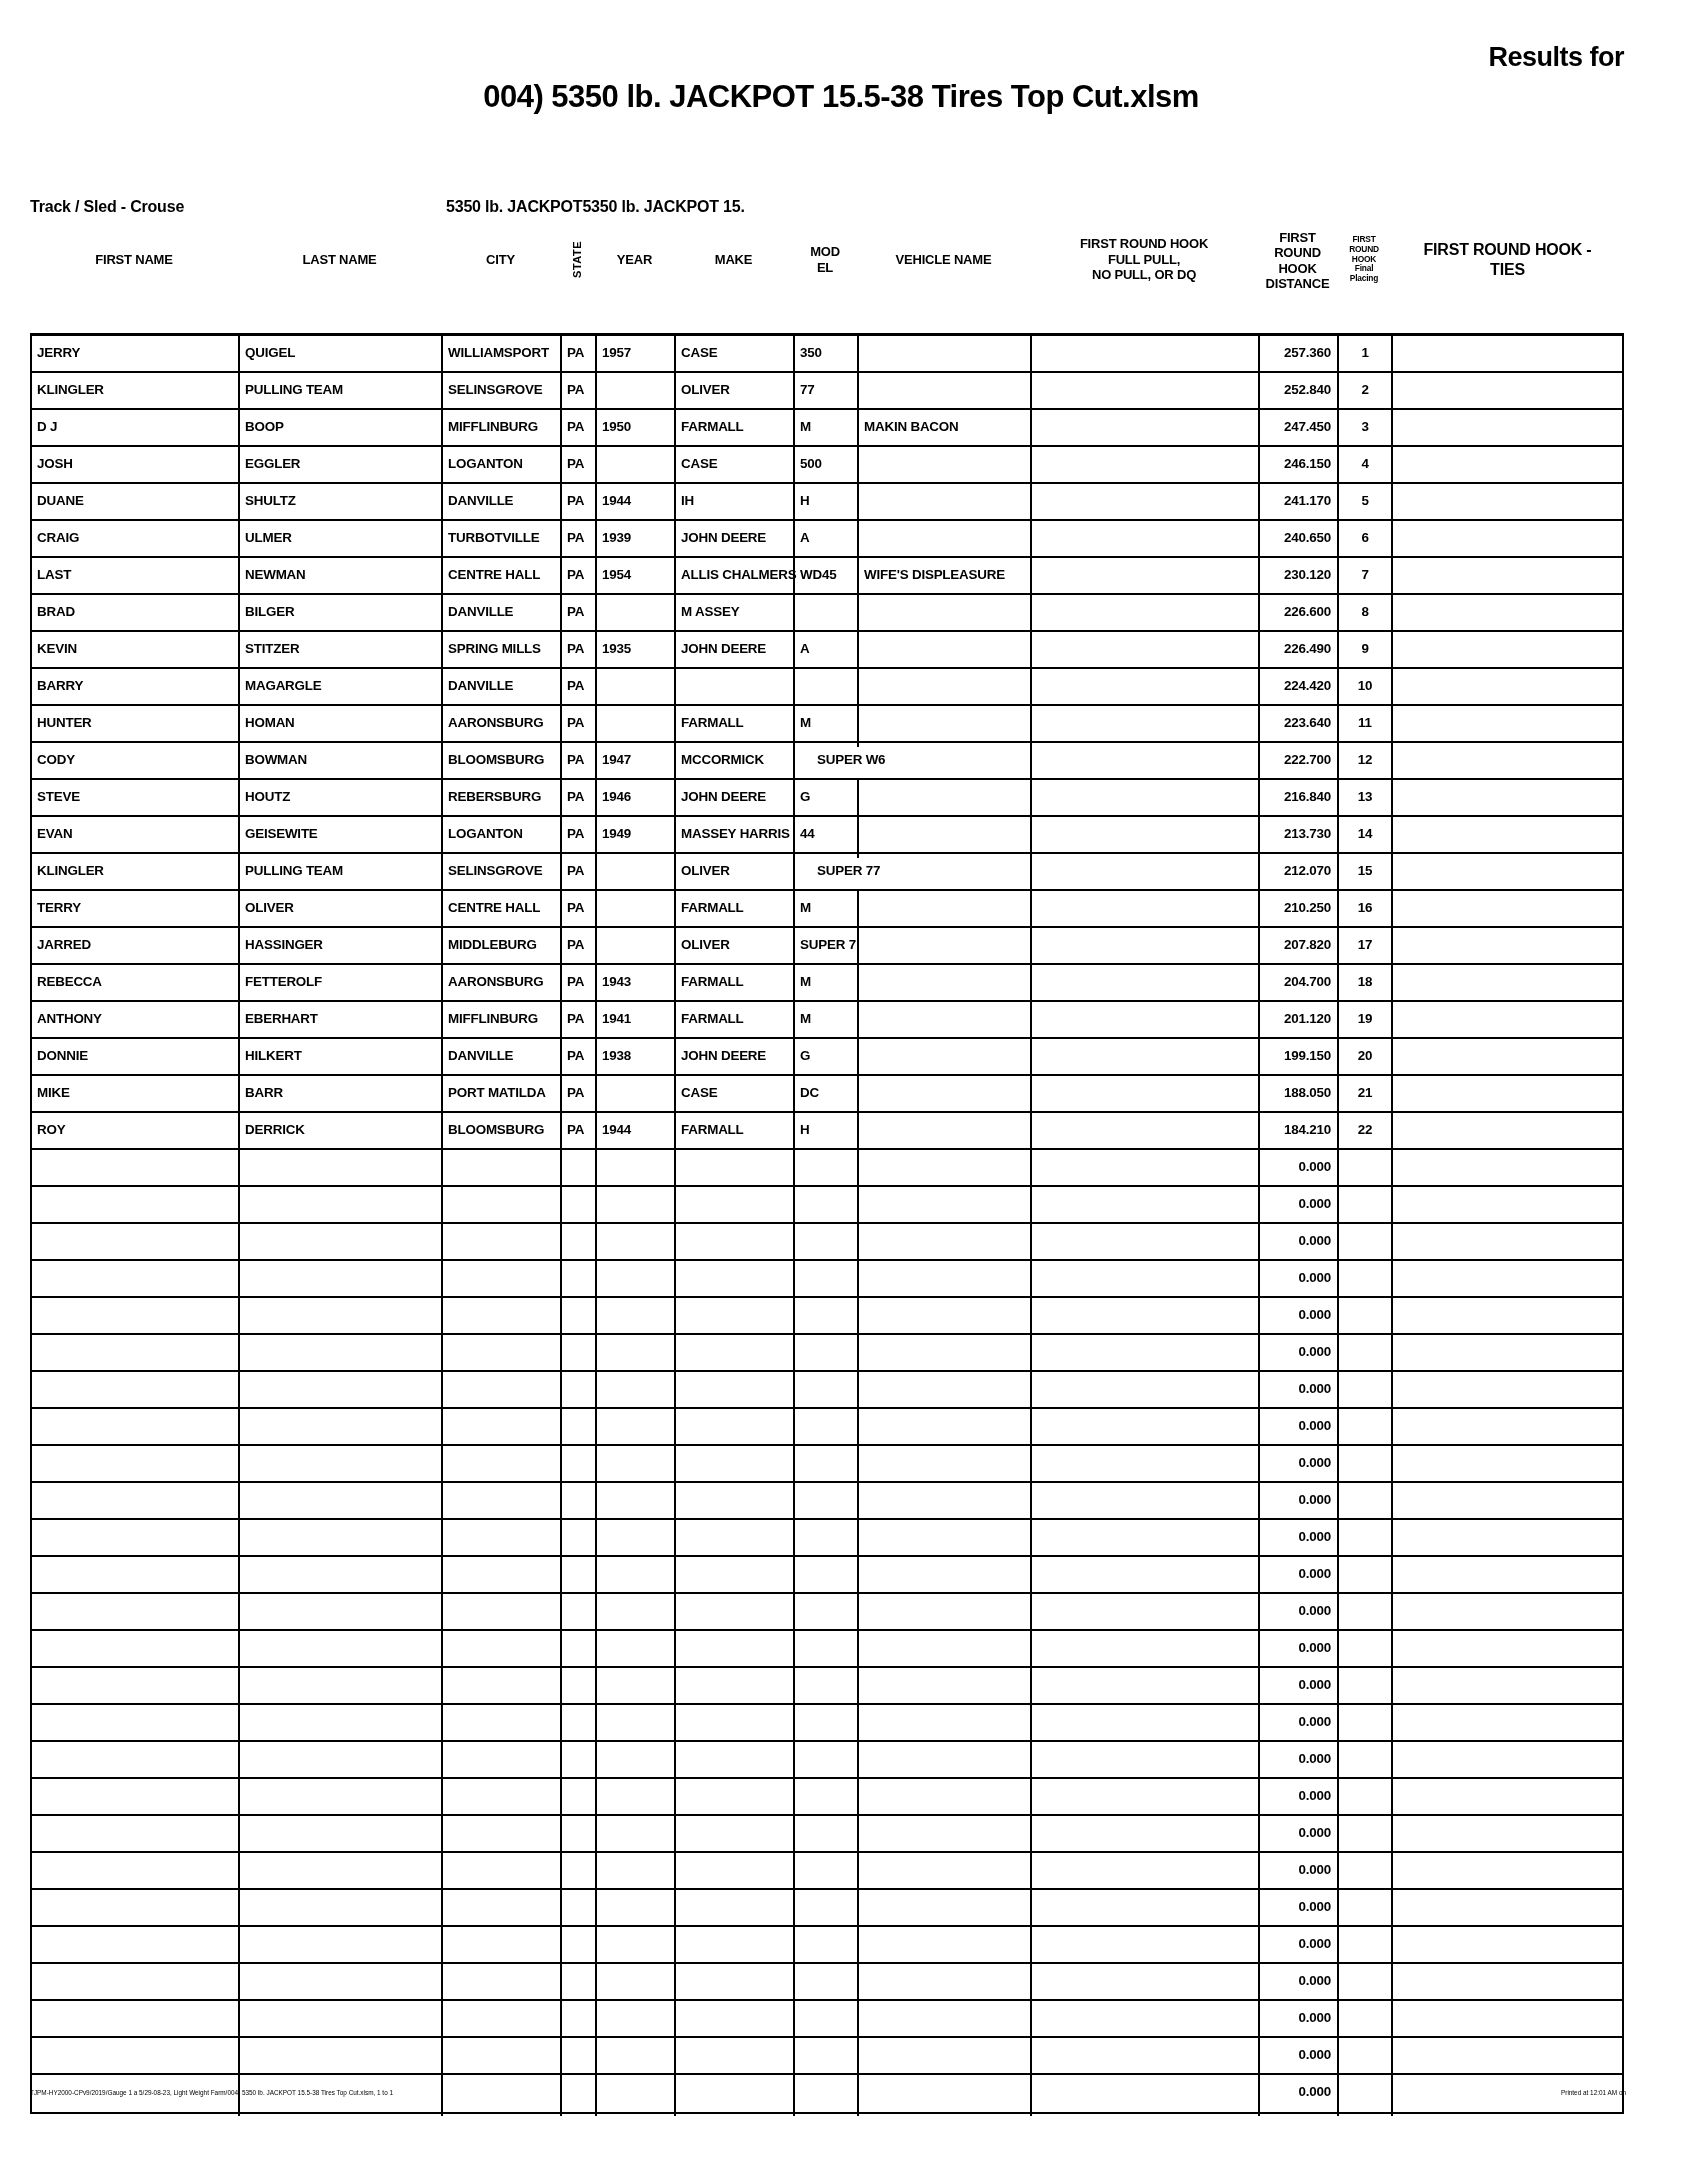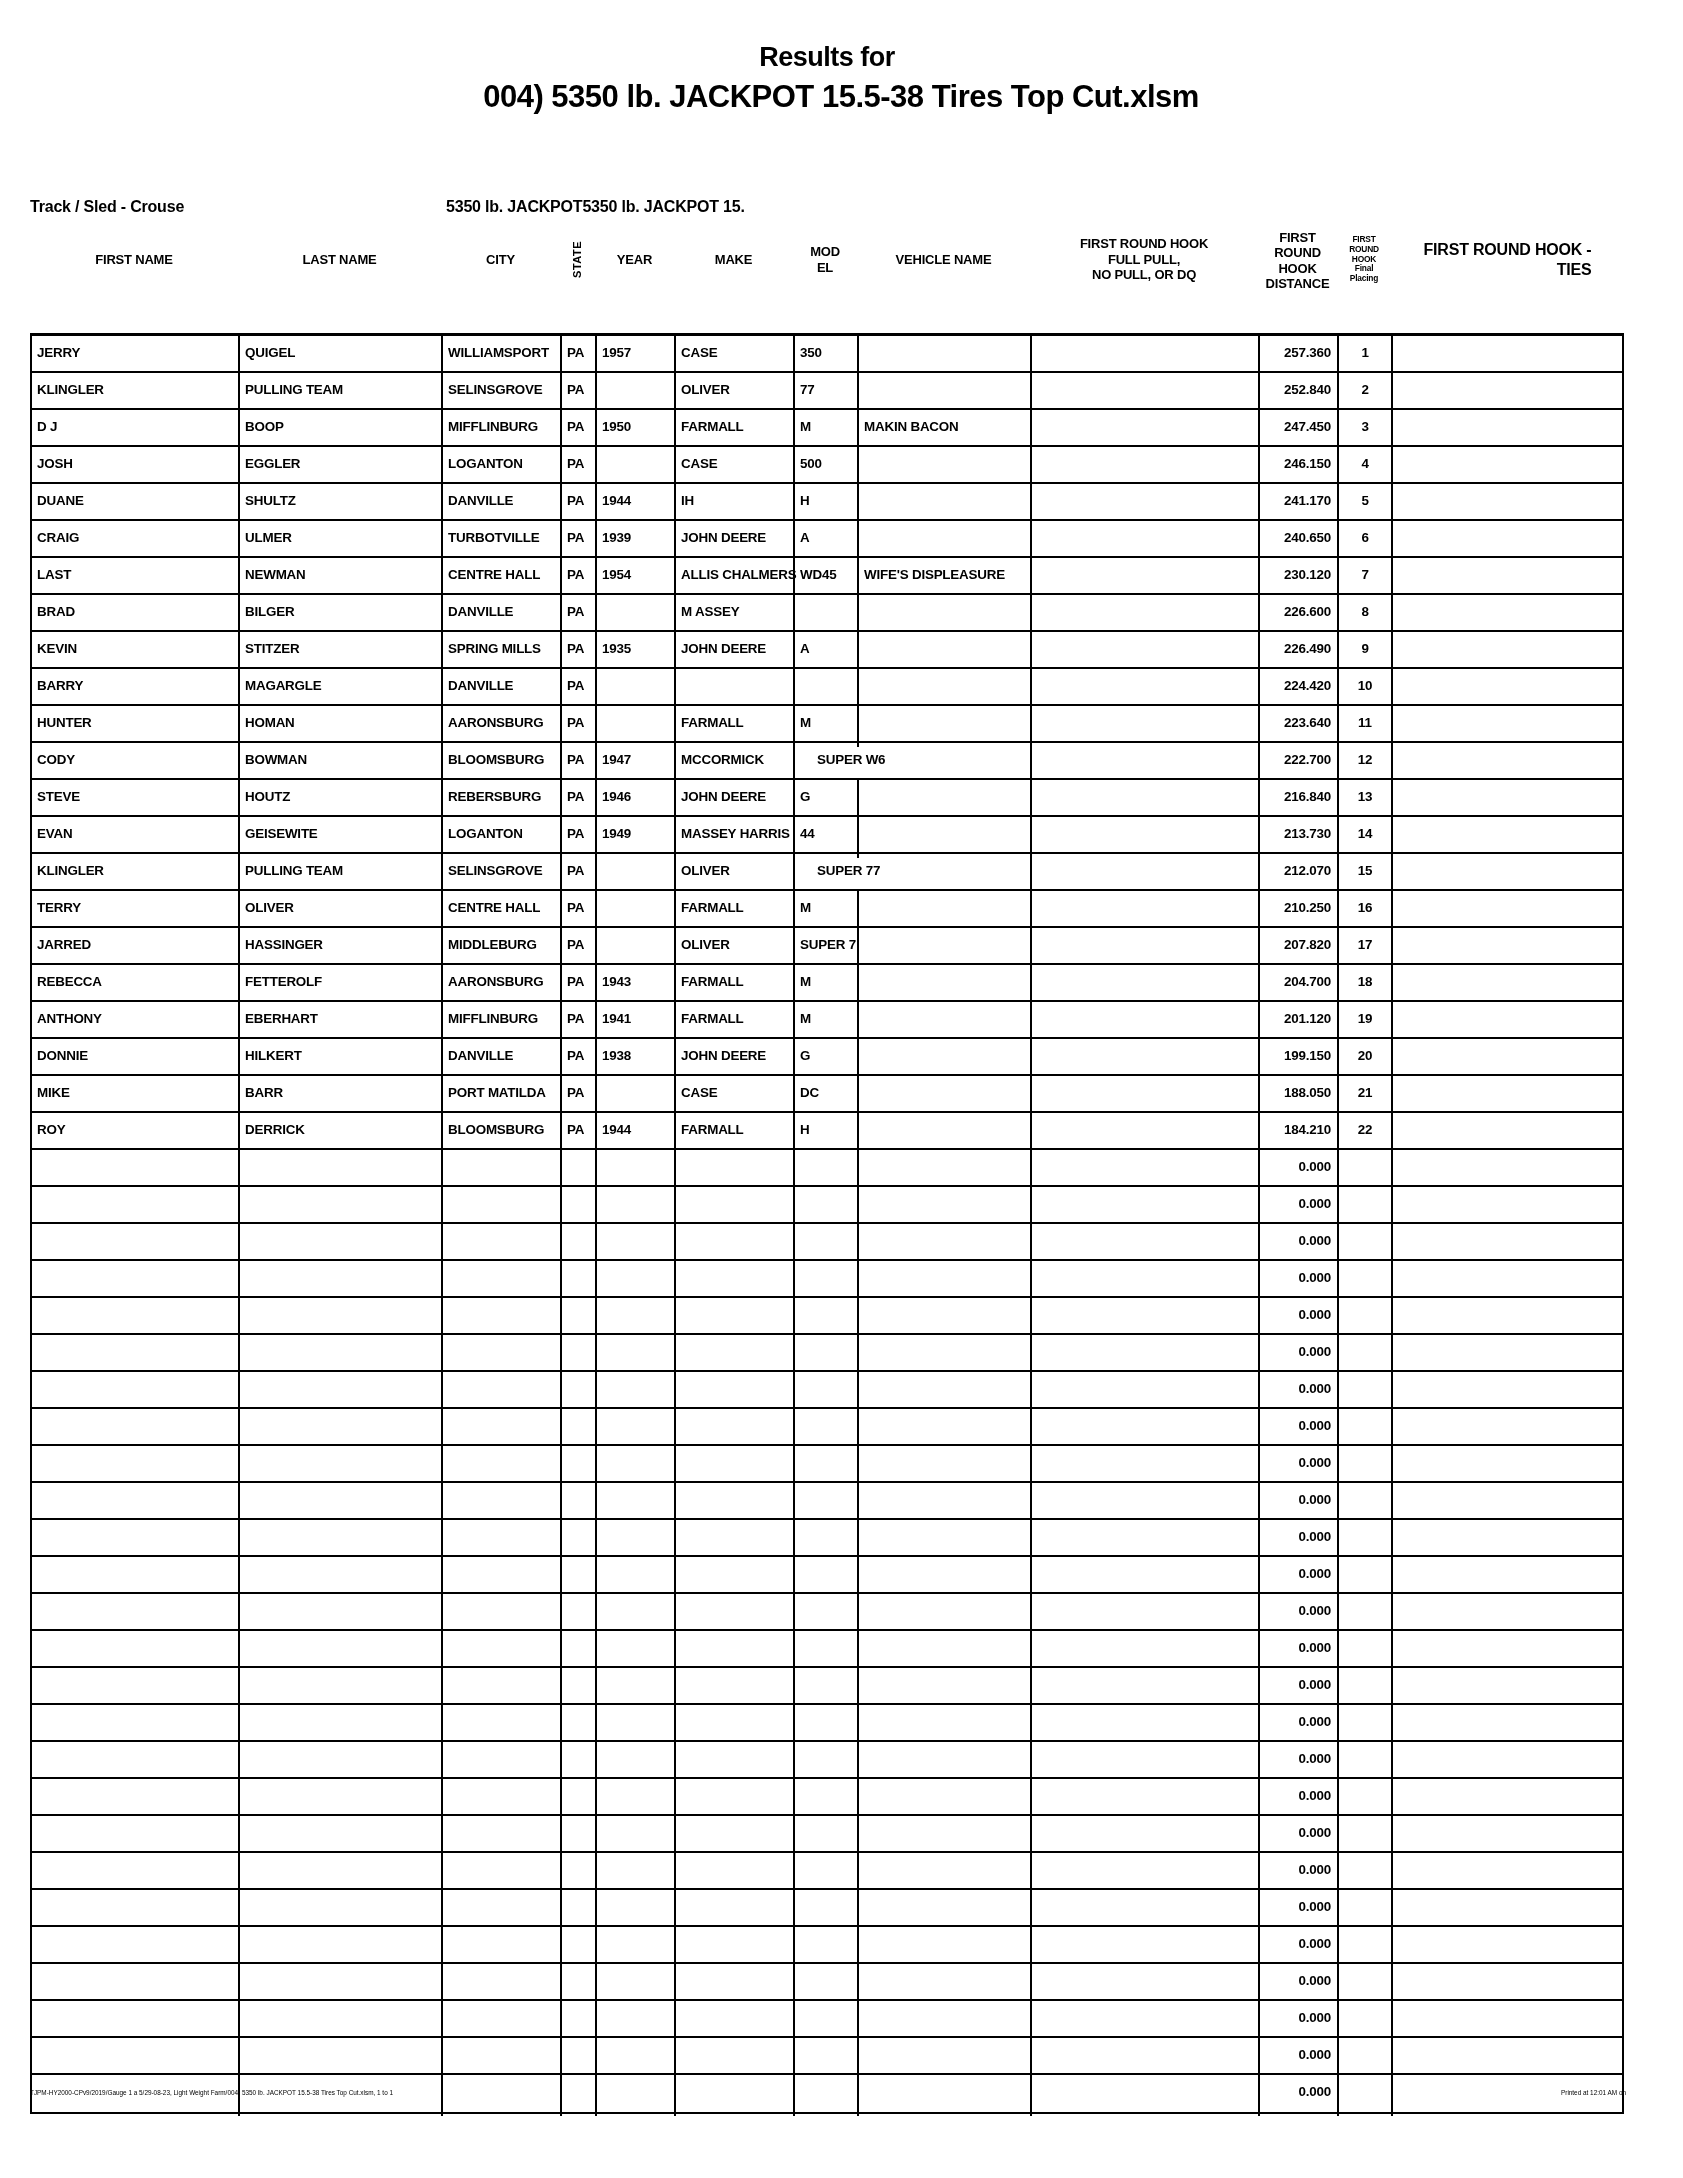--- a/index.html
+++ b/index.html
@@ -3,40 +3,40 @@
 <meta charset="utf-8">
 <style>
   html,body{margin:0;padding:0;}
   body{
     width:1683px;height:2178px;background:#ffffff;position:relative;
     font-family:"Liberation Sans", sans-serif;color:#000;font-weight:700;
     letter-spacing:-0.2px;
   }
   .doc{position:absolute;left:30px;top:0;width:1594px;}
 
-  .title1{position:absolute;left:0;top:42px;width:1594px;text-align:center;
+  .title1{position:absolute;left:0;top:42px;width:1594px;text-align:right;
     font-size:27px;letter-spacing:-0.5px;}
   .title2{position:absolute;left:14px;top:79px;width:1594px;text-align:center;
     font-size:31px;letter-spacing:-0.5px;}
 
   .metarow{position:absolute;left:0;top:198px;width:1594px;height:22px;font-size:16px;}
   .track{position:absolute;left:0;top:0;white-space:nowrap;}
   .classlbl{position:absolute;left:416px;top:0;white-space:nowrap;}
 
   .tablewrap{position:absolute;left:0;top:226px;width:1594px;}
 
   .trow{display:grid;
     grid-template-columns:208px 203px 119px 35px 79px 119px 64px 173px 228px 79px 54px 233px;
     box-sizing:border-box;}
   .hdr-row{height:67px;}
   .hdr-row .hcell{display:flex;align-items:center;justify-content:center;
     text-align:center;font-size:13px;line-height:1.2;white-space:pre-line;}
   .hcell.h-small{font-size:13px;}
   .hcell.h-tiny{font-size:8.4px;line-height:1.15;}
-  .hcell.h-ties{font-size:16px;text-align:right;}
+  .hcell.h-ties{font-size:16px;}
   .hcell.h-state span{writing-mode:vertical-rl;transform:rotate(180deg);
     font-size:11px;letter-spacing:0.5px;}
   .hcell.h-dist{align-items:flex-end;padding-bottom:1px;}
 
   .tbody{border:2.5px solid #000;border-top:3.5px solid #000;box-sizing:border-box;margin-top:40px;}
   .tbody .trow{height:37px;border-bottom:2px solid #000;}
   .tbody .trow:last-child{border-bottom:none;}
   .cell{box-sizing:border-box;border-right:2px solid #000;line-height:33px;
     font-size:13.4px;white-space:nowrap;overflow:visible;padding:0 0 0 5px;}
   .trow .cell:last-child{border-right:none;}

